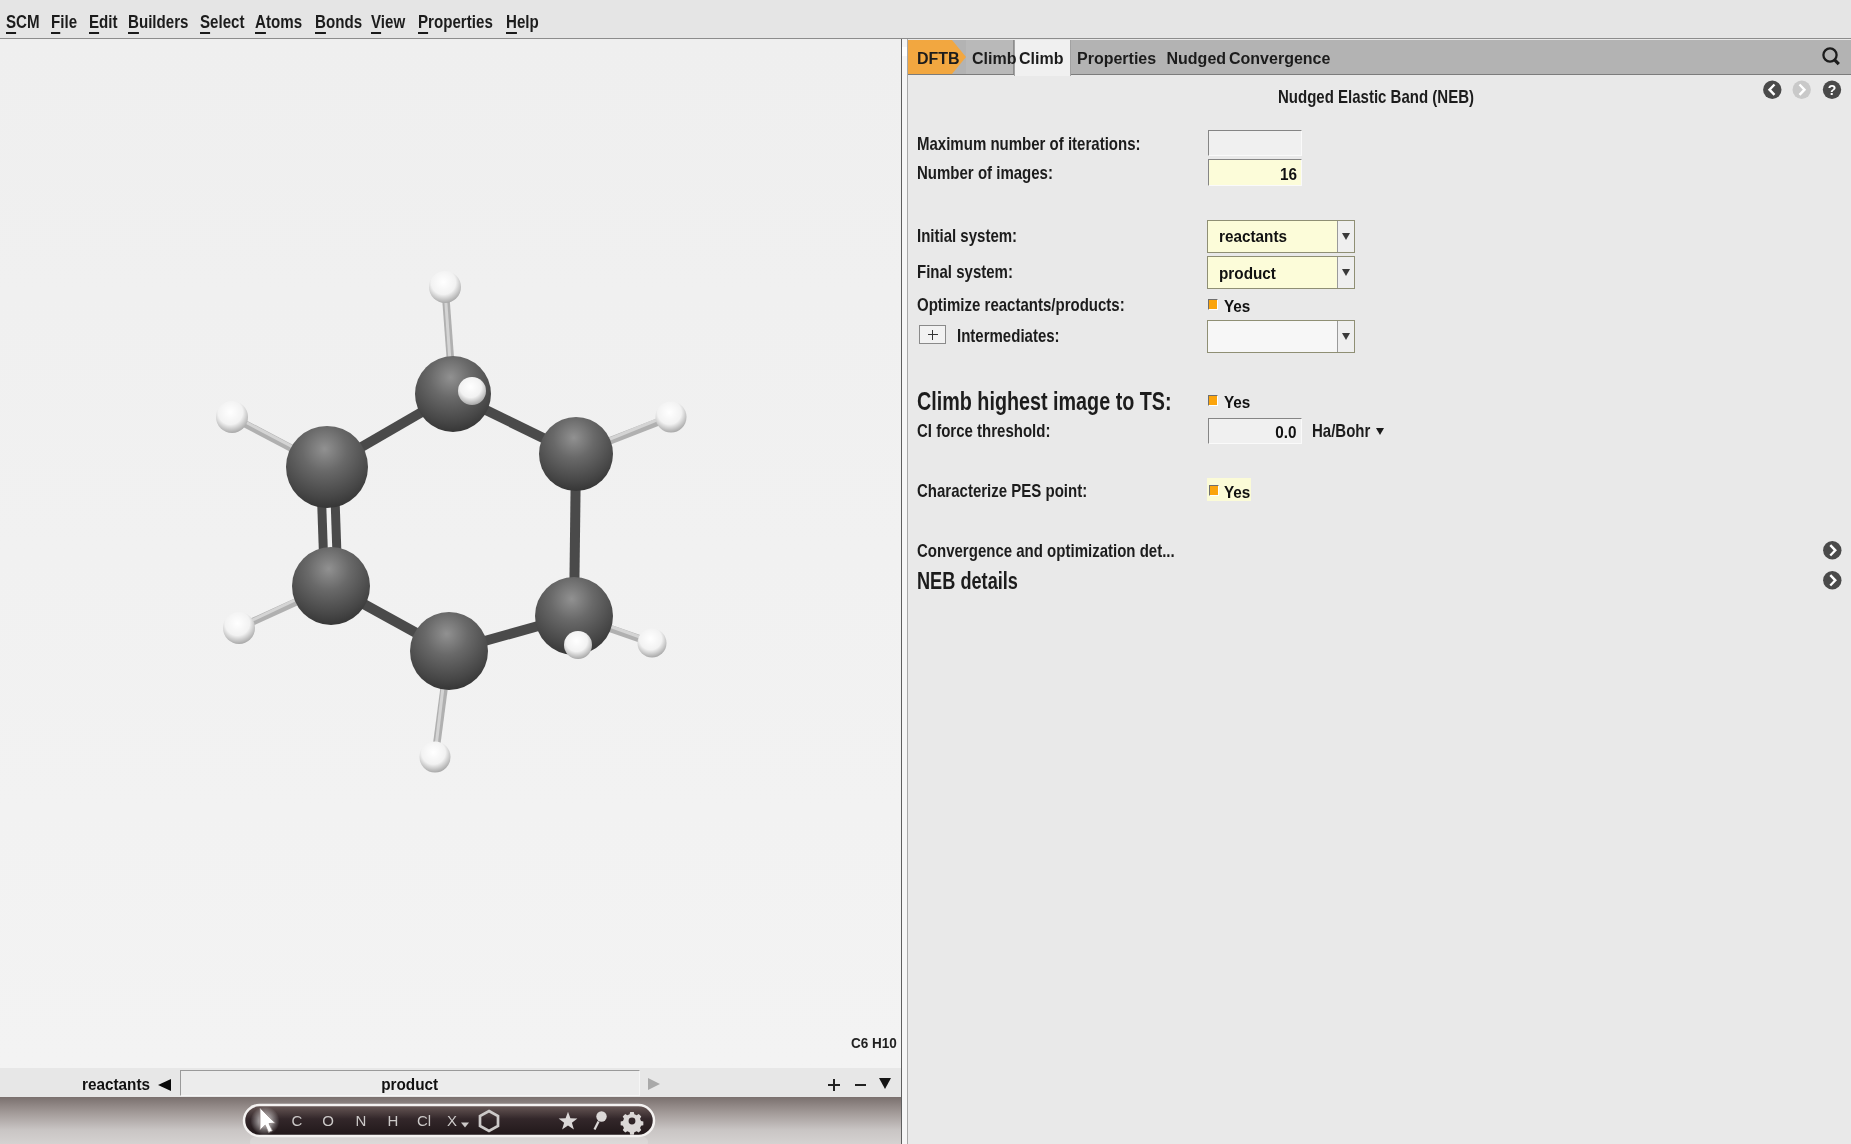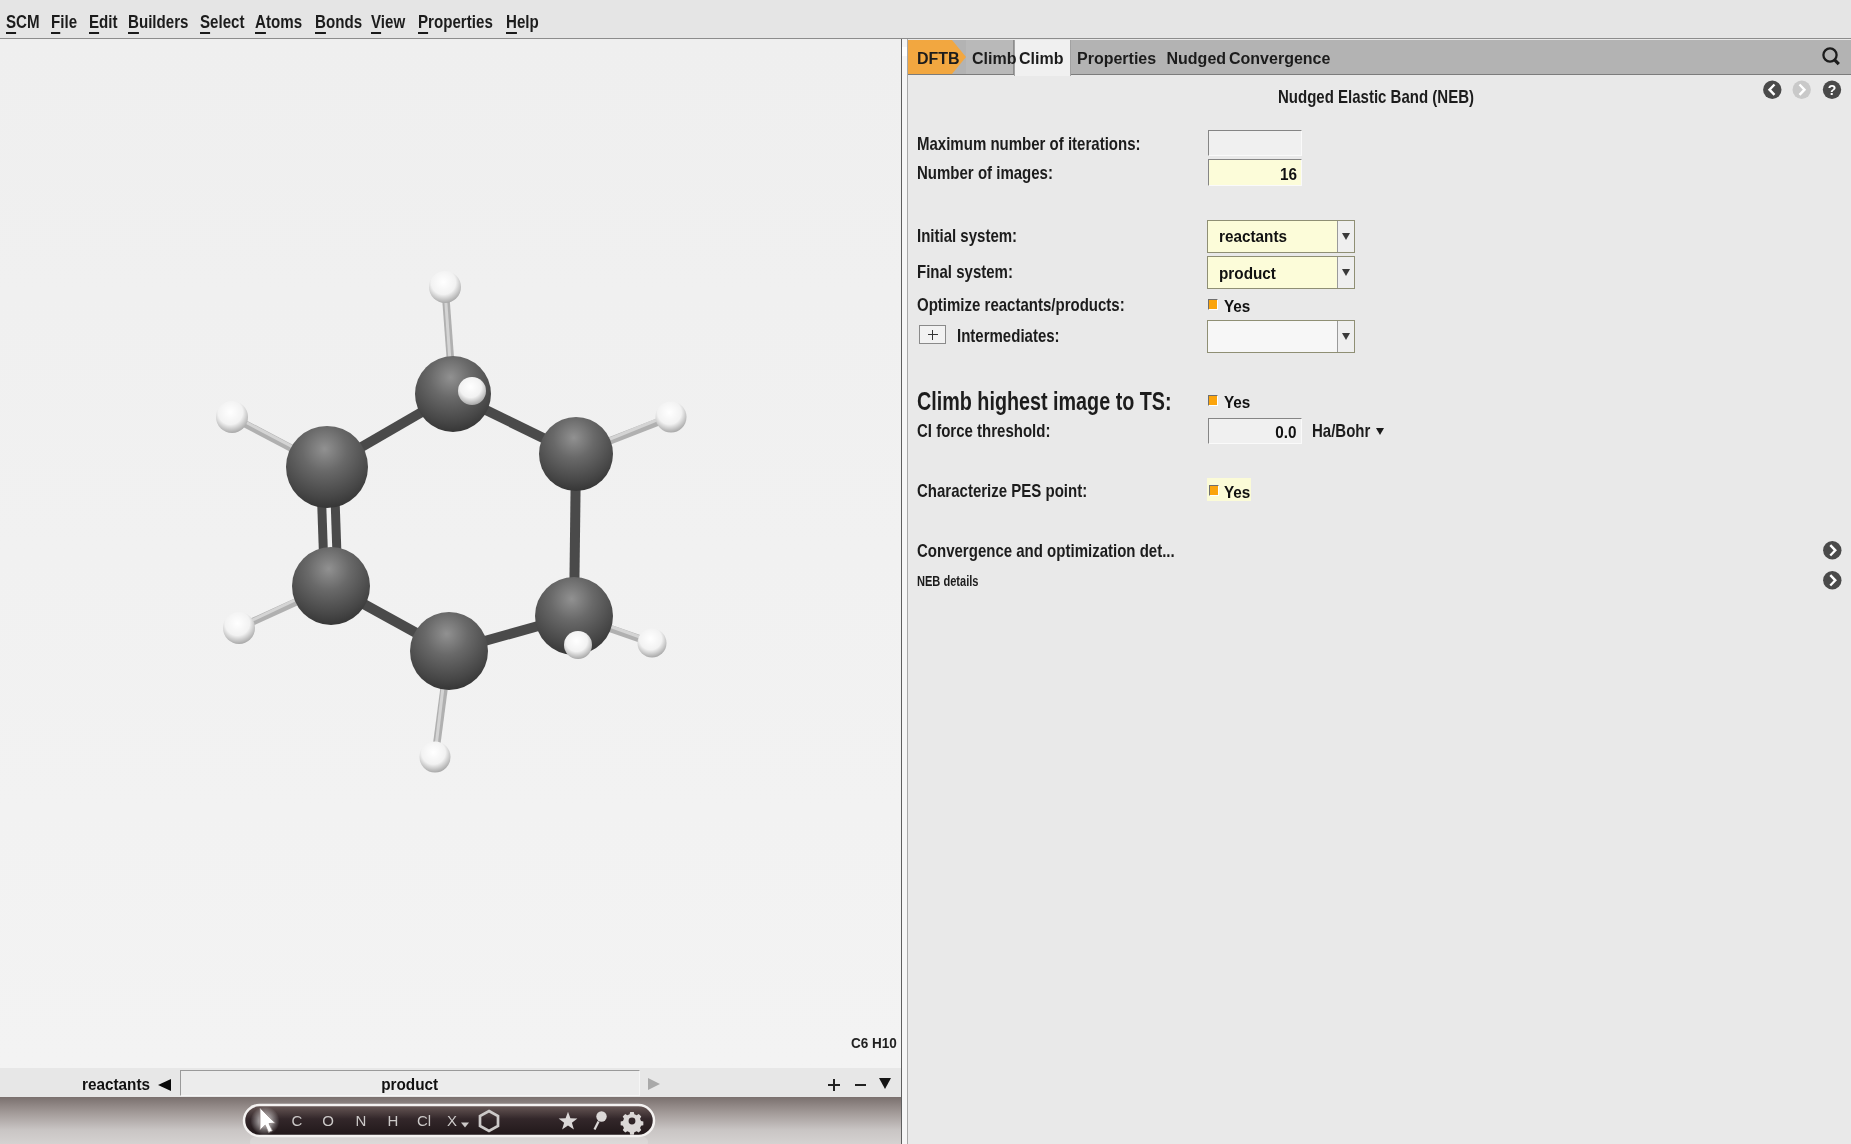--- a/index.html
+++ b/index.html
@@ -182,16 +182,16 @@
 <div class="abs" style="left:1376px;top:428px;width:0;height:0;border-left:4.5px solid transparent;border-right:4.5px solid transparent;border-top:7px solid #1a1a1a;"></div>
 <div style="position:absolute;left:917px;top:477.8px;font-size:19px;line-height:26px;color:#1c1c1c;white-space:pre;"><span style="display:inline-block;transform:scaleX(0.79);transform-origin:0 50%;">Characterize PES point:</span></div>
 <div class="abs" style="left:1207px;top:478px;width:44px;height:23px;background:#fbfbd7;"></div>
 <div class="abs" style="left:1209px;top:485px;width:10px;height:11px;background:#fba40c;border-top:1px solid #6f6f6f;border-left:1px solid #6f6f6f;border-bottom:1px solid #ffffff;border-right:1px solid #ffffff;"></div>
 <div style="position:absolute;left:1223.5px;top:480.8px;font-size:17px;line-height:24px;color:#111;white-space:pre;"><span style="display:inline-block;transform:scaleX(0.9);transform-origin:0 50%;">Yes</span></div>
 <div style="position:absolute;left:917px;top:538.3px;font-size:19px;line-height:26px;color:#1c1c1c;white-space:pre;"><span style="display:inline-block;transform:scaleX(0.79);transform-origin:0 50%;">Convergence and optimization det...</span></div>
 <svg class="abs" style="left:1822px;top:540px;" width="21" height="21" viewBox="0 0 21 21">
   <circle cx="10.3" cy="10.3" r="9.2" fill="#4a4a4a"></circle>
   <path d="M 8.3 5.1 L 13.3 10.3 L 8.3 15.5" fill="none" stroke="#ffffff" stroke-width="2.4"></path>
 </svg>
-<div style="position:absolute;left:917px;top:567.8px;font-size:14px;line-height:26px;color:#1c1c1c;white-space:pre;"><span style="display:inline-block;transform:scaleX(0.79);transform-origin:0 50%;">NEB details</span></div>
+<div style="position:absolute;left:917px;top:567.8px;font-size:23px;line-height:26px;color:#1c1c1c;white-space:pre;"><span style="display:inline-block;transform:scaleX(0.79);transform-origin:0 50%;">NEB details</span></div>
 <svg class="abs" style="left:1822px;top:570px;" width="21" height="21" viewBox="0 0 21 21">
   <circle cx="10.3" cy="10.3" r="9.2" fill="#4a4a4a"></circle>
   <path d="M 8.3 5.1 L 13.3 10.3 L 8.3 15.5" fill="none" stroke="#ffffff" stroke-width="2.4"></path>
 </svg>
 </body></html>

